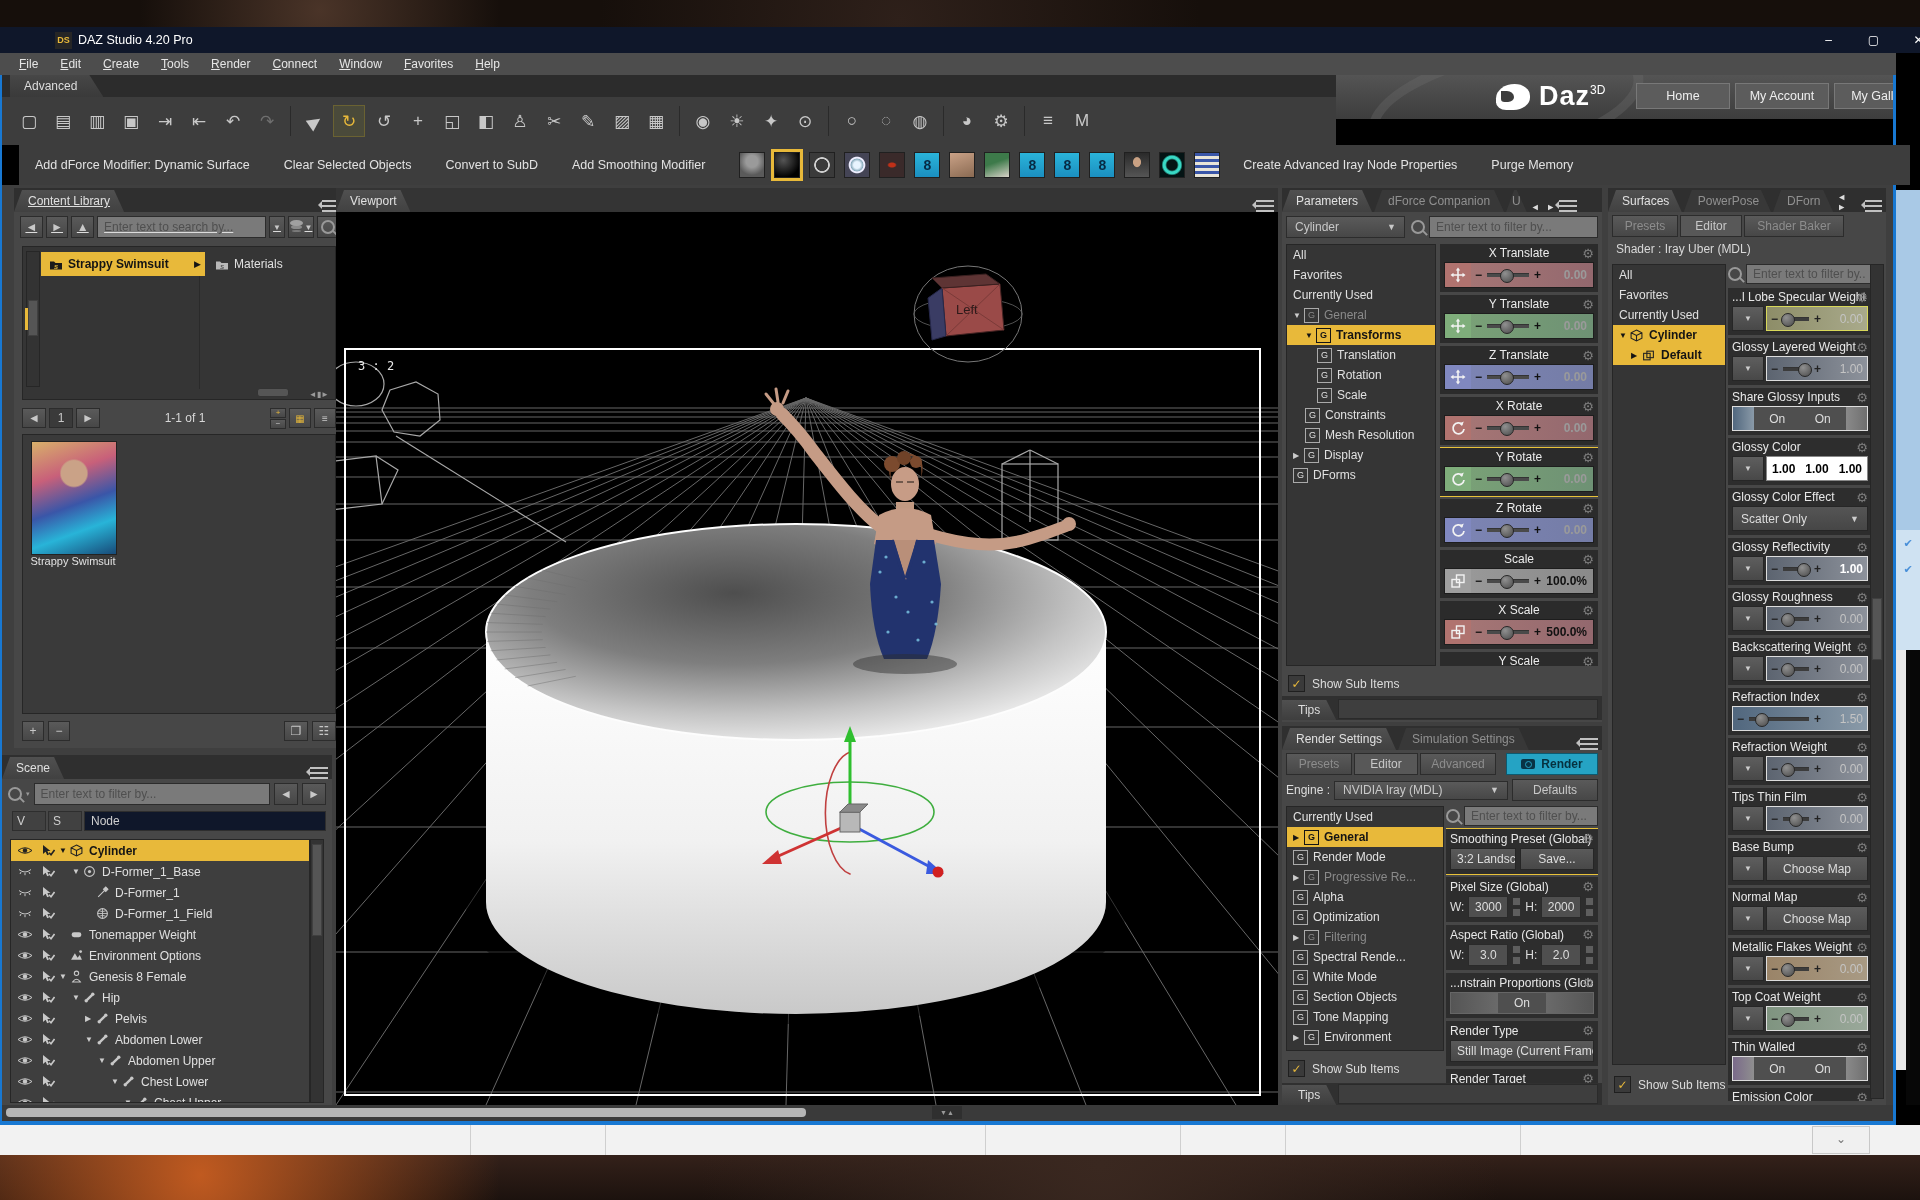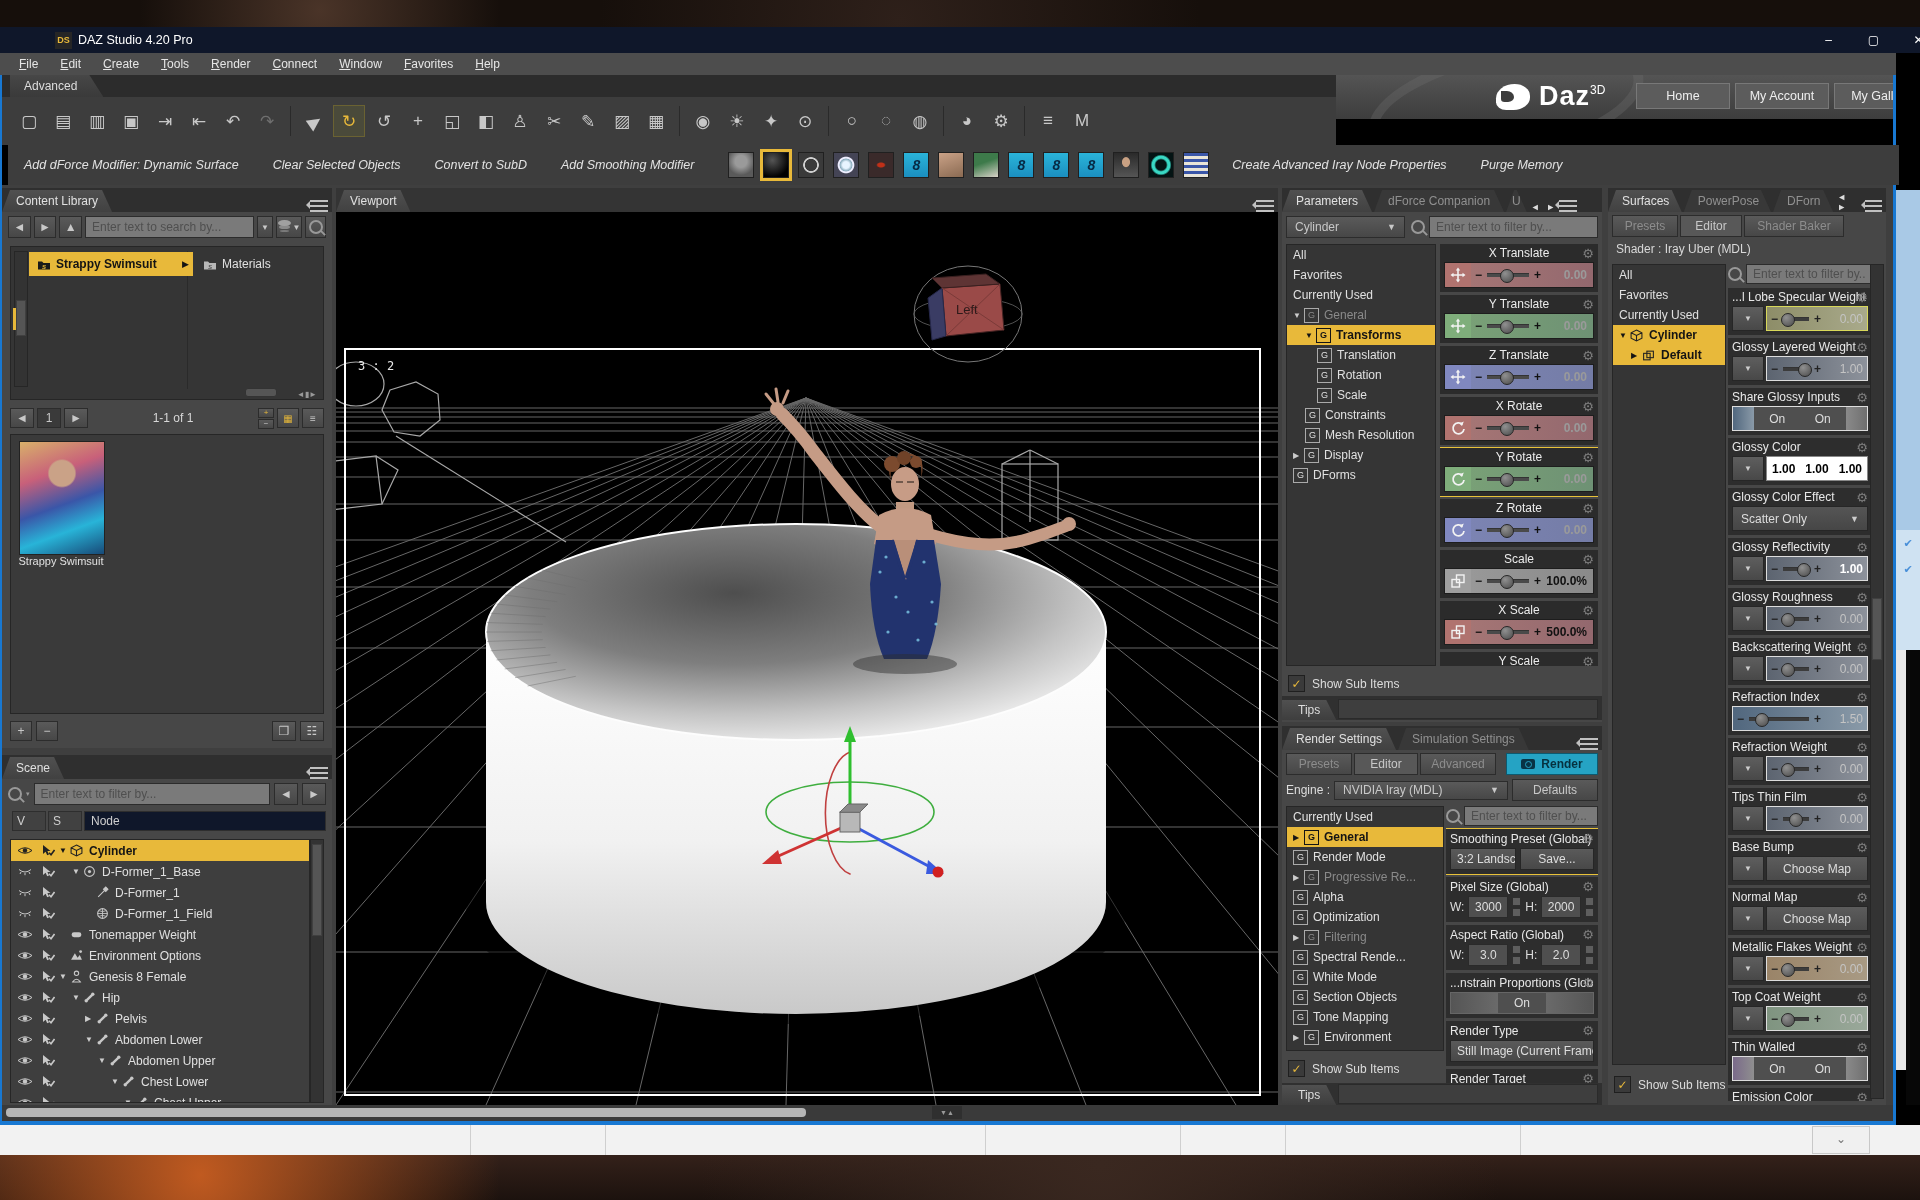--- a/index.html
+++ b/index.html
@@ -47,21 +47,21 @@
   .brand-btns{position:absolute;left:300px;top:8px;display:flex;gap:5px;}
   .brand-btn{min-width:68px;padding:0 12px;height:24px;background:#5c5c5c;border:1px solid #787878;color:#eee;
     display:flex;align-items:center;justify-content:center;font-size:12.5px;}
   
   .toolbar1{left:2px;top:97px;width:1334px;height:48px;background:#3d3d3d;display:flex;align-items:center;padding-left:10px;box-sizing:border-box;}
   .tbi{width:30px;height:30px;margin:0 2px;color:#c8c8c8;font-size:17px;display:flex;align-items:center;justify-content:center;}
   .tbi.active{color:#e8b93a;background:#4a4a3a;border:1px solid #6a6232;}
   .tbi.dim{color:#6f6f6f;}
   .tbi.rot{transform:rotate(-35deg);}
   .tb-sep{width:1px;height:30px;background:#2a2a2a;margin:0 6px;}
-  .toolbar2{left:8px;top:145px;width:1891px;height:40px;background:#3d3d3d;display:flex;align-items:center;padding-left:16px;box-sizing:border-box;font-style:italic;}
+  .toolbar2{left:19px;top:145px;width:1891px;height:40px;background:#3d3d3d;display:flex;align-items:center;padding-left:16px;box-sizing:border-box;}
   .act-btn{color:#e2e2e2;font-size:12.5px;margin-right:34px;white-space:nowrap;}
   .thumb{width:26px;height:26px;margin-right:9px;border:1px solid #202020;box-sizing:border-box;
     display:flex;align-items:center;justify-content:center;font-weight:bold;color:#072a44;font-size:14px;flex:none;}
   .thumb.active{outline:3px solid #e8b93a;}
   .t-brush{background:radial-gradient(circle at 50% 35%,#9a9a9a 0 30%,#5a5a5a 70%);}
   .t-sphere{background:radial-gradient(circle at 35% 30%,#555 0,#000 75%),#e8b93a;}
   .t-wire{background:radial-gradient(circle,#3a3a3a 34%,#cfcfcf 38% 44%,#3a3a3a 48%),#3a3a3a;}
   .t-ring{background:radial-gradient(circle,#e8f4ff 20%,#8ab 36%,#eef 40% 46%,#445 52%),#334;}
   .t-eye{background:radial-gradient(ellipse 8px 5px at 50% 50%,#c03018 0 40%,#3a2a2a 60%),#484848;}
   .t-g8{background:linear-gradient(#2ab4da,#1b8fc0);}
@@ -273,21 +273,21 @@
       <div class="thumb t-port"></div>
       <div class="thumb t-orb"></div>
       <div class="thumb t-text"></div>
     </span>
   <span class="act-btn" style="margin-left:14px;">Create Advanced Iray Node Properties</span>
   <span class="act-btn">Purge Memory</span>
 </div>
 
 <div class="abs" style="left:2px;top:185px;width:1891px;height:936px;background:#3f3f3f;"></div>
 
-<div class="abs panel" style="left:2px;top:188px;width:330px;height:560px;">
+<div class="abs panel" style="left:14px;top:188px;width:330px;height:560px;text-decoration:underline;">
   <div class="ptab-row">
     <div class="ptab">Content Library</div>
     <div style="margin-left:auto;" class="pane-icon"></div>
   </div>
   <div style="display:flex;align-items:center;gap:3px;padding:4px 6px;">
     <div class="sq-btn" style="width:26px;height:22px;">◄</div>
     <div class="sq-btn" style="width:26px;height:22px;">►</div>
     <div class="sq-btn" style="width:26px;height:22px;">▲</div>
     <input class="inp" style="flex: 1 1 0%; height: 22px;" placeholder="Enter text to search by...">
     <div class="sq-btn" style="width:18px;height:22px;font-size:8px;">▼</div>

